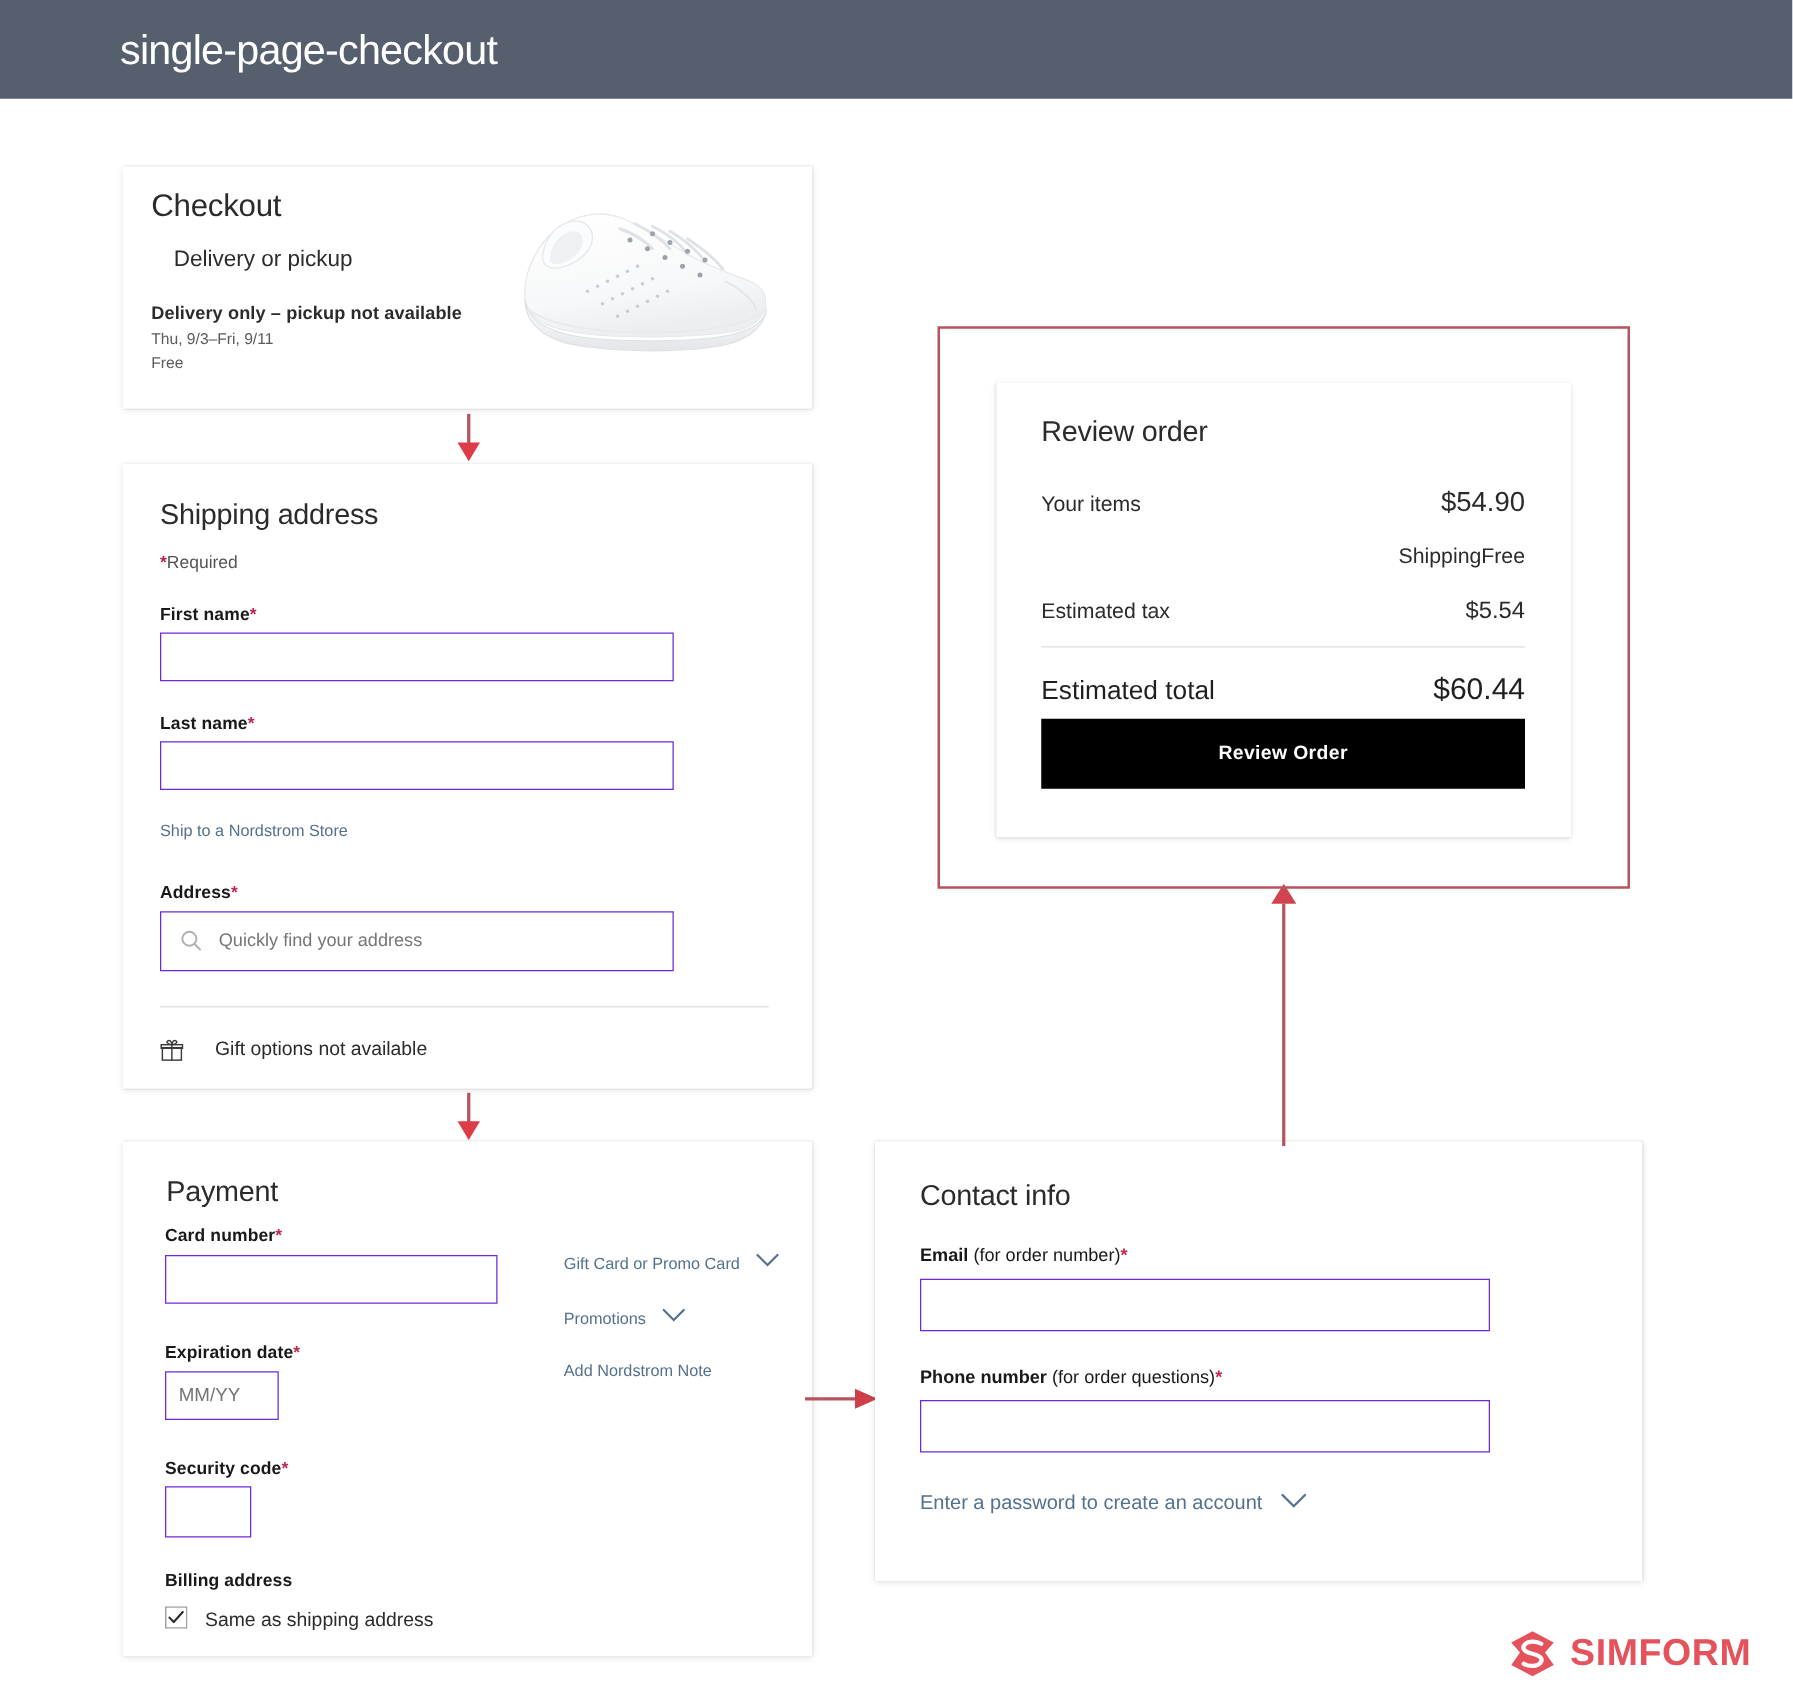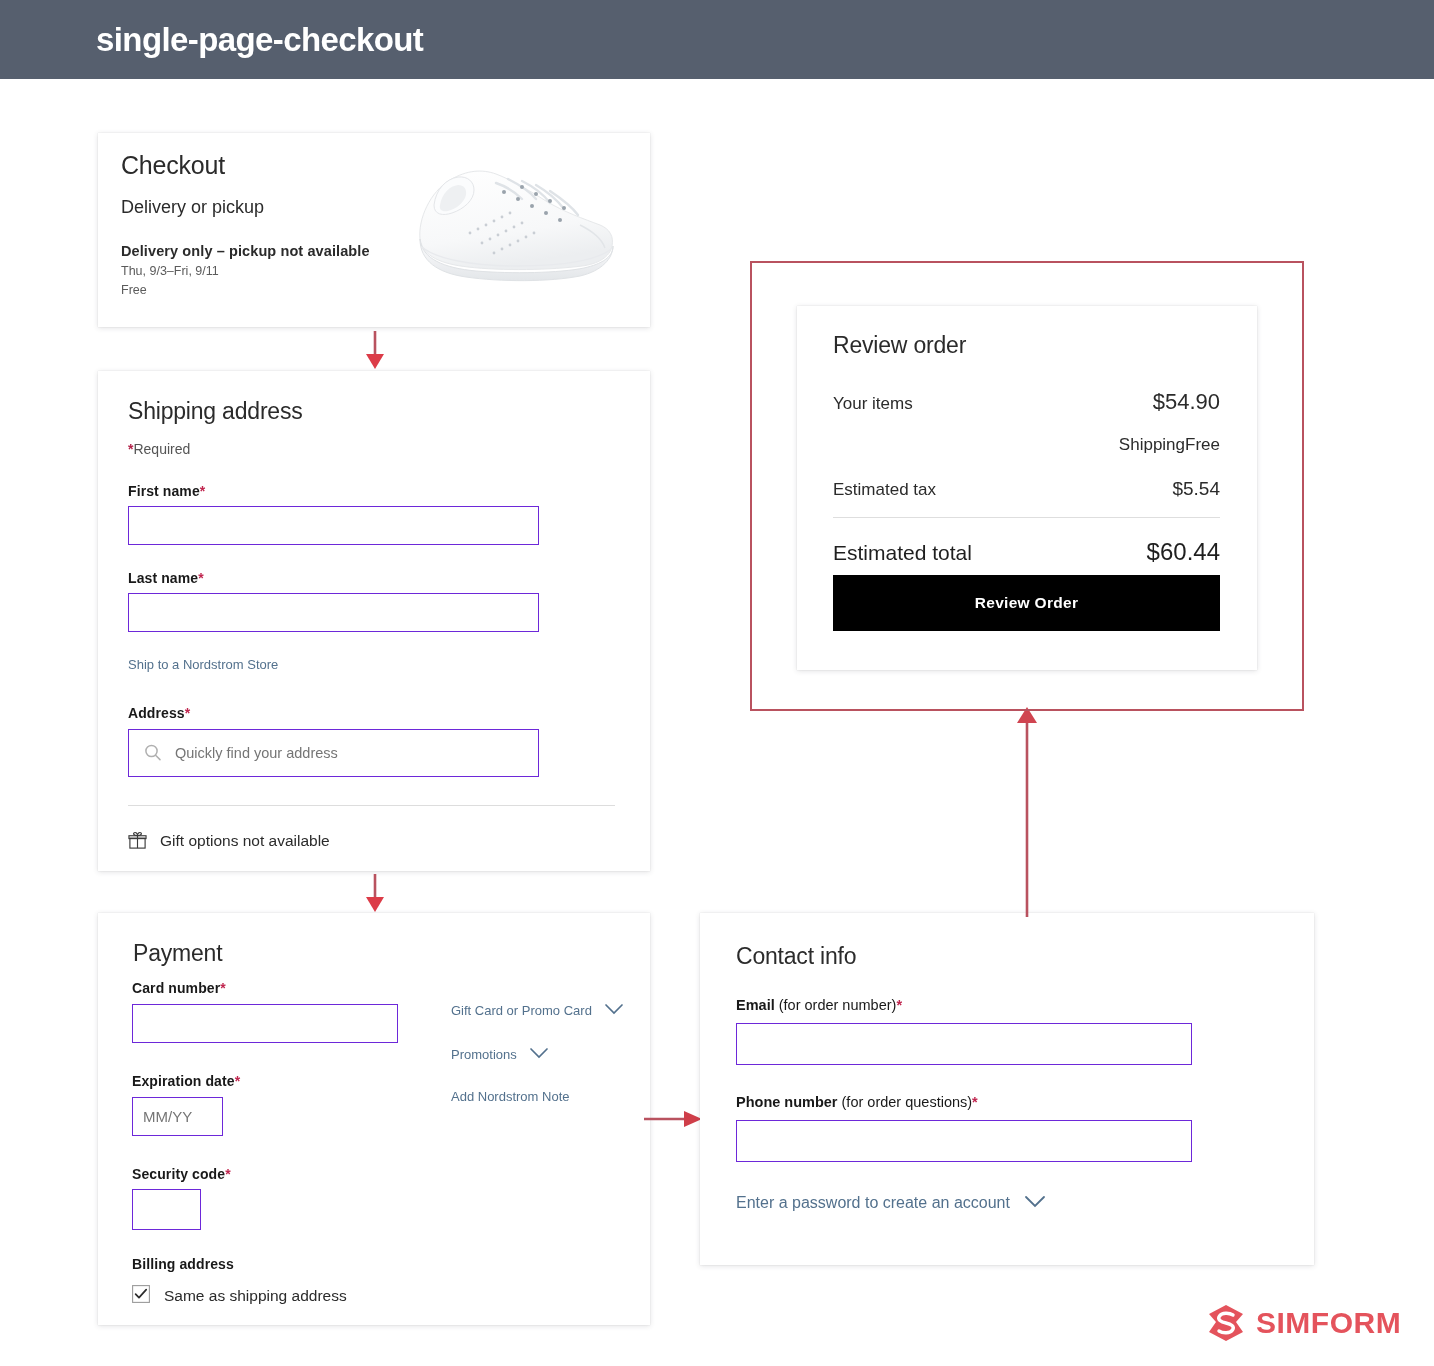--- a/index.html
+++ b/index.html
@@ -14,57 +14,57 @@
 
   
   .titlebar {
     position: absolute; left: 0; top: 0; width: 1434px; height: 79px;
     background: #565f6e;
     display: flex; align-items: center;
   }
   .titlebar .title {
     color: #ffffff;
     font-size: 33px;
-    font-weight: 700;
+    font-weight: 400;
     letter-spacing: -0.6px;
     margin-left: 96px;
   }
 
   
   .card {
     position: absolute;
     background: #ffffff;
     box-shadow: 0 1px 5px rgba(60,64,72,0.16), 0 0 1px rgba(60,64,72,0.20);
   }
 
   
   #card-checkout { left: 98px; top: 133px; width: 552px; height: 194px; }
   .co-head { font-size: 25px; color: #2b2b2b; font-weight: 400; position:absolute; left:23px; top:18px; letter-spacing:-0.2px;}
-  .co-sub  { font-size: 18px; color: #2b2b2b; font-weight: 400; position:absolute; left:23px; top:64px;}
+  .co-sub  { font-size: 18px; color: #2b2b2b; font-weight: 400; position:absolute; left:41px; top:64px;}
   .co-note { font-size: 14.5px; color: #2b2b2b; font-weight: 600; position:absolute; left:23px; top:110px; letter-spacing:0.1px;}
   .co-dates{ font-size: 12.5px; color: #5b5b5b; position:absolute; left:23px; top:131px;}
   .co-free { font-size: 12.5px; color: #5b5b5b; position:absolute; left:23px; top:150px;}
   .shoe-wrap{ position:absolute; right:28px; top:14px; width:210px; height:150px; }
 
   
   #card-shipping { left: 98px; top: 371px; width: 552px; height: 500px; }
   .sh-head { font-size: 23px; color: #2b2b2b; position:absolute; left:30px; top:27px; letter-spacing:-0.2px;}
   .sh-req  { font-size: 14px; color: #545454; position:absolute; left:30px; top:70px;}
   .sh-req .ast { color:#b3234a; }
 
   .fieldlabel {
     font-size: 14px; font-weight: 700; color: #191919; letter-spacing:0.1px;
   }
   .ast { color: #c0264f; font-weight: 700; }
   .textbox {
     background:#ffffff; border:1px solid #6d28d9;
   }
   .link { color:#53718d; font-size:13px; cursor:pointer; }
 
-  .gift-row { position:absolute; left:30px; top:460px; display:flex; align-items:center; gap:13px;}
+  .gift-row { position:absolute; left:30px; top:460px; display:flex; gap:25px;}
   .gift-row .lbl { font-size:15.5px; color:#2b2b2b;}
   .hr { position:absolute; left:30px; top:434px; width:487px; height:1px; background:#dddddd; }
 
   
   #card-payment { left: 98px; top: 913px; width: 552px; height: 412px; }
   .pay-head { font-size: 23px; color:#2b2b2b; position:absolute; left:35px; top:27px; letter-spacing:-0.2px;}
   .paylinks { position:absolute; left:353px; top:88px; width:200px;}
   .paylink { display:flex; align-items:center; gap:12px; margin-bottom:26px;}
   .chev { display:inline-block; }
 

